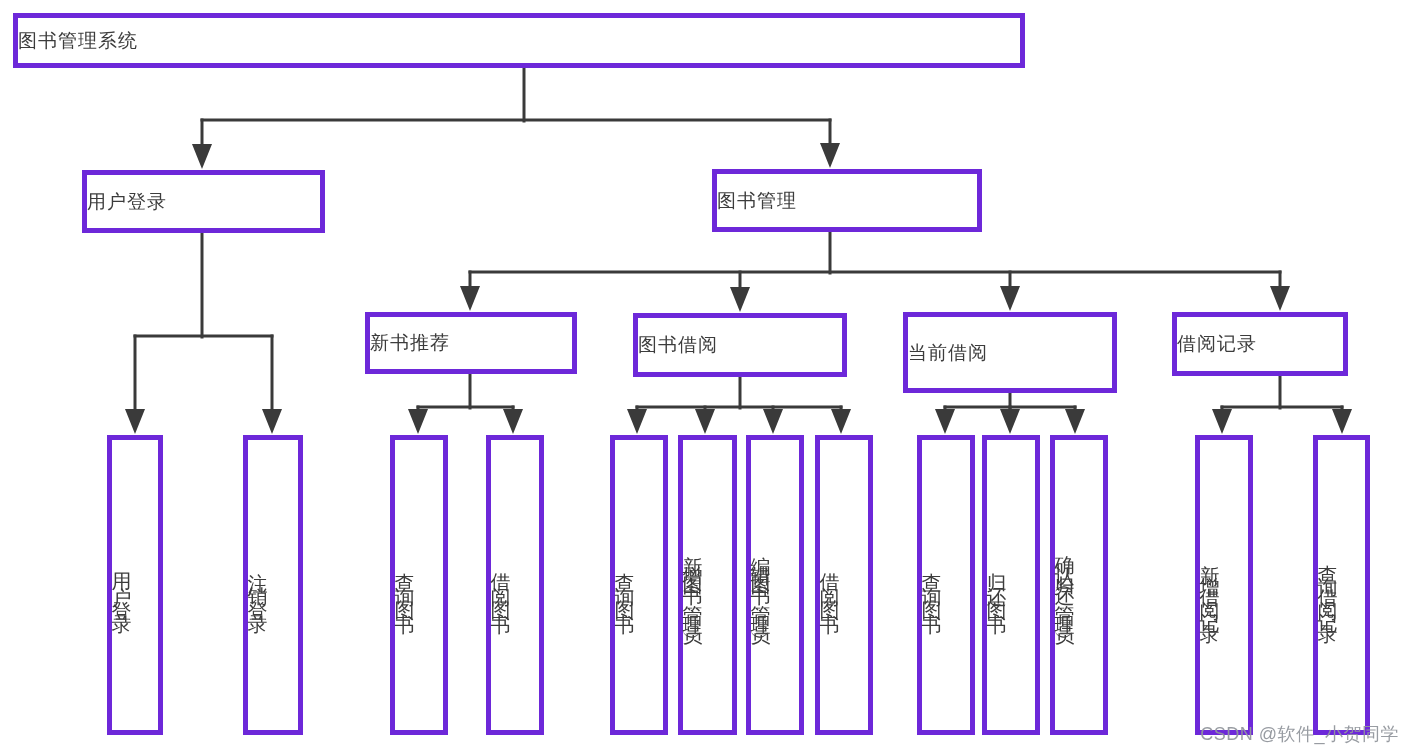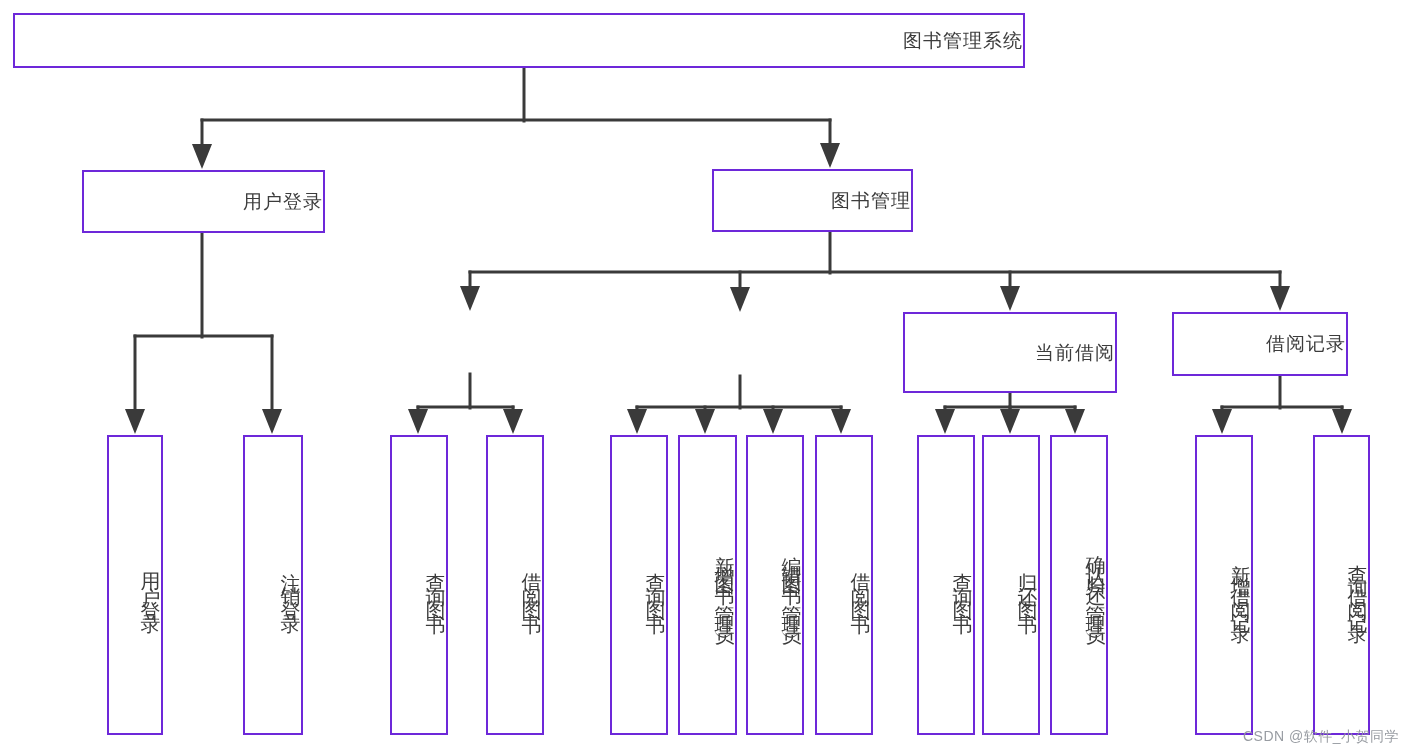--- a/index.html
+++ b/index.html
@@ -5,31 +5,31 @@
   * { margin:0; padding:0; box-sizing:border-box; }
   html,body { background:#ffffff; }
   .canvas {
     position:relative; width:1405px; height:747px; background:#ffffff;
     font-family:"Liberation Sans","DejaVu Sans",sans-serif;
     color:#3c3c3c; overflow:hidden;
   }
   .connectors { position:absolute; left:0; top:0; z-index:0; }
   .connectors path { stroke:#3a3a3a; stroke-width:3; fill:none; stroke-linecap:square; }
   .box {
-    position:absolute; background:#ffffff; border:2px solid #6d28d9;
-    display:flex; align-items:center; justify-content:flex-end; z-index:1;
+    position:absolute; background:#ffffff; border:5px solid #6d28d9;
+    display:flex; align-items:center; justify-content:flex-start; z-index:1;
   }
   .hbox { font-size:19px; letter-spacing:1px; }
   .vbox span { writing-mode:vertical-rl; text-orientation:mixed; font-size:20px; line-height:1; }
   .ls4 span { letter-spacing:14px; }
   .ls6 span { letter-spacing:12px; }
   .ls9 span { letter-spacing:10px; }
   .watermark {
     position:absolute; right:6px; bottom:1px; z-index:2;
-    font-size:14px; color:rgba(146,151,157,0.95); letter-spacing:0.5px;
+    font-size:18px; color:rgba(146,151,157,0.95); letter-spacing:0.5px;
   }
 </style>
 </head>
 <body>
 
 <div class="canvas">
 
   <svg class="connectors" width="1405" height="747" viewBox="0 0 1405 747">
     <defs>
       <marker id="ah" markerUnits="userSpaceOnUse" markerWidth="26" markerHeight="22" refX="18" refY="11" orient="auto">
@@ -80,24 +80,30 @@
     </g>
   </svg>
 
   <div class="box hbox" style="left:13px;top:13px;width:1012px;height:55px">
     <span>图书管理系统</span>
   </div>
 
   <div class="box hbox" style="left:82px;top:170px;width:243px;height:63px">
     <span>用户登录</span>
   </div>
-  <div class="box hbox" style="left:712px;top:169px;width:201px;height:63px">
+  <div class="box hbox" style="left:712px;top:169px;width:270px;height:63px">
     <span>图书管理</span>
   </div>
 
+  <div class="box hbox" style="left:365px;top:312px;width:212px;height:62px">
+    <span>新书推荐</span>
+  </div>
+  <div class="box hbox" style="left:633px;top:313px;width:214px;height:64px">
+    <span>图书借阅</span>
+  </div>
   <div class="box hbox" style="left:903px;top:312px;width:214px;height:81px">
     <span>当前借阅</span>
   </div>
   <div class="box hbox" style="left:1172px;top:312px;width:176px;height:64px">
     <span>借阅记录</span>
   </div>
 
   <div class="box vbox ls4" style="left:107px;top:435px;width:56px;height:300px">
     <span>用户登录</span>
   </div>

